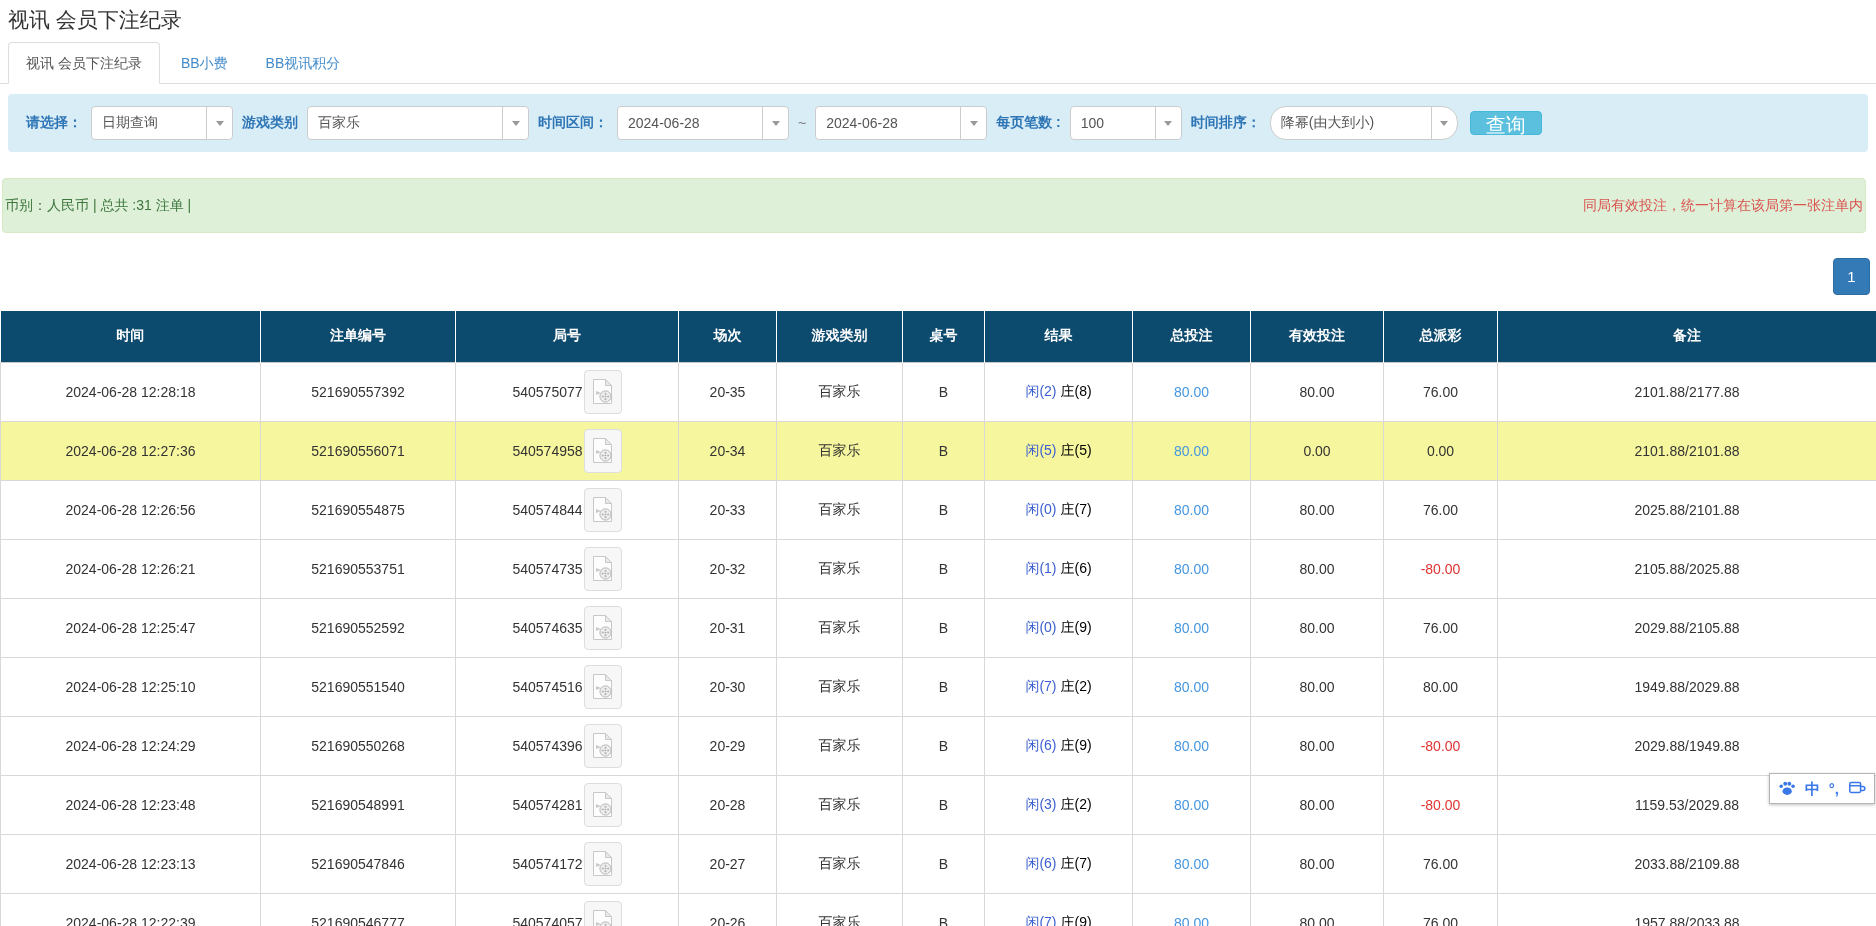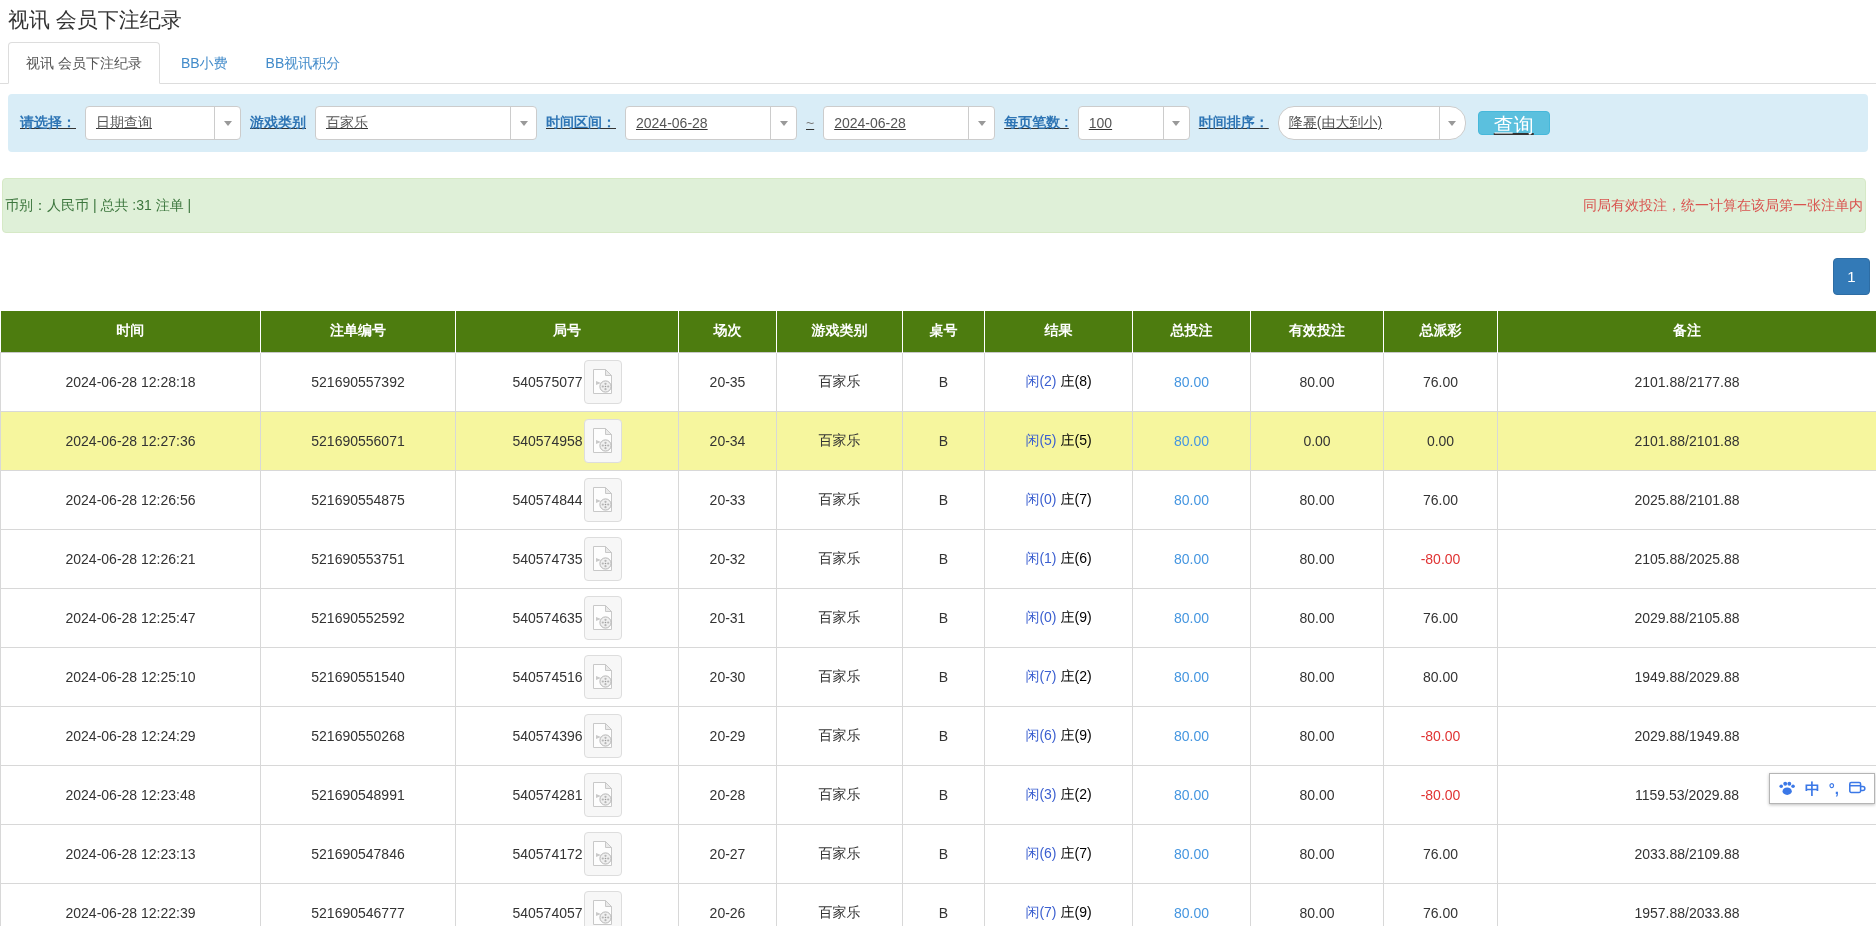--- a/index.html
+++ b/index.html
@@ -9,43 +9,43 @@
     font-family:"Liberation Sans","DejaVu Sans",sans-serif; color:#333;
   }
   .page-title { font-size:21px; color:#333; padding:7px 0 0 8px; line-height:26px; }
 
   .tabbar { display:flex; align-items:flex-end; border-bottom:1px solid #ddd; margin-top:9px; padding-left:8px; }
   .tab { padding:11px 17px; font-size:14px; line-height:18px; white-space:nowrap; margin-right:4px; cursor:pointer; }
   .tab.active { background:#fff; border:1px solid #ddd; border-bottom:1px solid #fff; border-radius:4px 4px 0 0; color:#555; margin-bottom:-1px; }
   .tab.inactive { color:#428bca; }
 
   .filters { margin:10px 8px 0 8px; background:#d9edf7; border-radius:4px; height:58px;
-    display:flex; align-items:center; padding:0 12px; gap:9px; font-size:14px; white-space:nowrap;text-decoration:underline; }
+    display:flex; align-items:center; padding:0 18px; gap:9px; font-size:14px; white-space:nowrap; }
   .flabel { color:#2e75b5; font-weight:bold; }
   .sel { background:#fff; border:1px solid #ccc; border-radius:4px; height:34px; display:flex; align-items:stretch; color:#555; cursor:pointer; }
   .sel-text { padding:0 10px; flex:1; display:flex; align-items:center; overflow:hidden; }
   .sel-arrow { width:26px; border-left:1px solid #ccc; display:flex; align-items:center; justify-content:center; }
   .caret { width:0; height:0; border-left:4px solid transparent; border-right:4px solid transparent; border-top:5px solid #999; }
-  .w-mode { width:156px; } .w-game { width:222px; } .w-date { width:172px; } .w-size { width:112px; } .w-sort { width:188px;border-radius:16px; }
+  .w-mode { width:142px; } .w-game { width:222px; } .w-date { width:172px; } .w-size { width:112px; } .w-sort { width:188px;border-radius:16px; }
   .tilde { color:#777; }
   .btn-query { background:#5bc0de; border:1px solid #46b8da; color:#fff; font-size:20px; border-radius:4px;
     height:24px; padding:0 15px; margin-left:3px; cursor:pointer; font-family:inherit; }
 
   .summary { margin:26px 10px 0 2px; background:#dff0d8; border:1px solid #d6e9c6; border-radius:4px; height:55px;
     display:flex; align-items:center; justify-content:space-between; padding:0 2px; font-size:14px; }
   .summary-left { color:#3c763d; }
   .summary-right { color:#d9534f; }
 
   .pagerow { text-align:right; padding:25px 6px 0 0; height:62px; }
   .page-btn { display:inline-block; width:37px; height:37px; line-height:35px; text-align:center; background:#337ab7;
     border:1px solid #2e6da4; color:#fff; border-radius:4px; font-size:15px; cursor:pointer; }
 
   .table-wrap { position:relative; margin-top:16px; }
   table { width:1876px; border-collapse:collapse; table-layout:fixed; font-size:14px; }
-  thead th { background:#4d7c0f; color:#fff; height:41px; font-weight:bold; border-right:1px solid #fff; font-size:14px; }
+  thead th { background:#0c4a6e; color:#fff; height:51px; font-weight:bold; border-right:1px solid #fff; font-size:14px; }
   thead th:last-child { border-right:1px solid #1c1c1c; }
   tbody td { height:59px; text-align:center; border:1px solid #d8d8d8; border-top:1px solid #c9c9c9; color:#333; background:#fff; overflow:hidden; }
   tr.hl td { background:#f6f69e; }
   .player { color:#3b5fd0; }
   .banker { color:#000000; margin-left:4px; }
   .linkblue { color:#4596e0; cursor:pointer; }
   .neg { color:#e03333; }
   .round-cell { display:flex; align-items:center; justify-content:center; gap:1px; }
   .video-btn { width:38px; height:44px; background:#f7f7f7; border:1px solid #ddd; border-radius:4px;
     display:flex; align-items:center; justify-content:center; cursor:pointer; flex:0 0 auto; }

